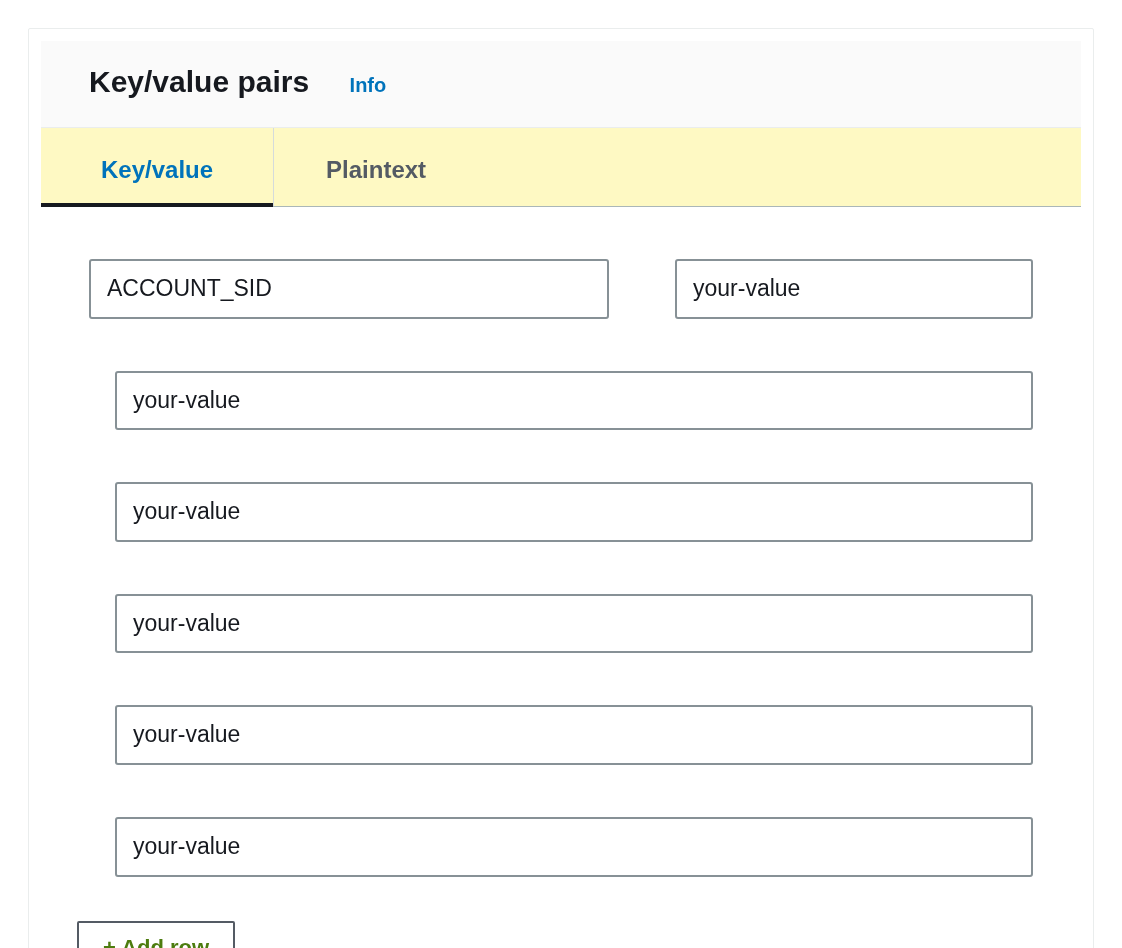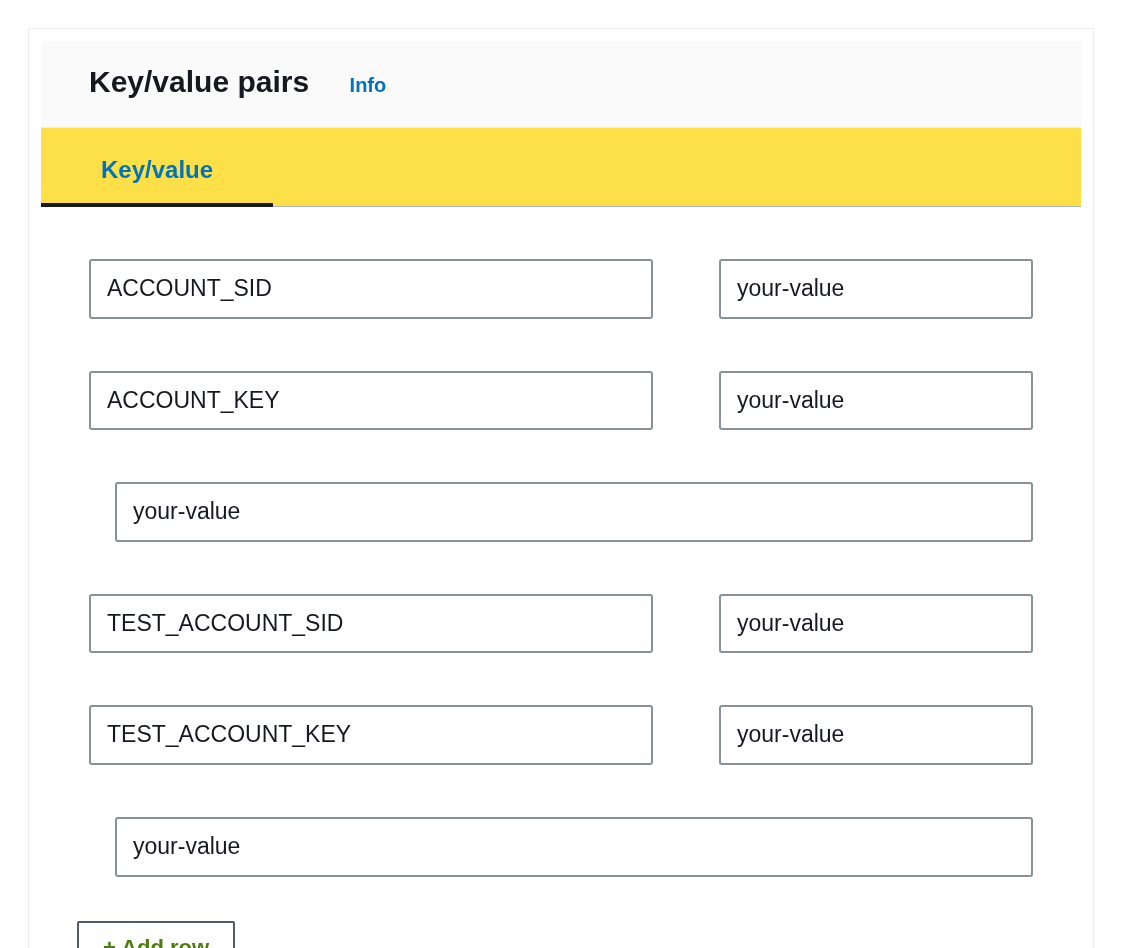--- a/index.html
+++ b/index.html
@@ -34,21 +34,21 @@
       font-weight: 700;
       color: #0073bb;
       margin-left: 12px;
       cursor: pointer;
       text-decoration: none;
     }
     .tabs {
       display: flex;
       border-bottom: 1px solid #aab7b8;
       padding: 0 0 0 0;
-      background: #fde047;
+      background: #fef9c3;
     }
     .tab {
       padding: 28px 40px 22px 40px;
       font-size: 24px;
       font-weight: 700;
       color: #545b64;
       cursor: pointer;
       position: relative;
       border-right: 1px solid #d5dbdb;
     }
@@ -84,21 +84,21 @@
       border-radius: 3px;
       padding: 14px 16px;
       font-size: 23px;
       color: #16191f;
       font-family: inherit;
       outline: none;
       background: #ffffff;
       line-height: 1.2;
     }
     .field.key {
-      width: 564px;
+      width: 520px;
       flex-shrink: 0;
     }
     .field.value {
       flex: 1;
       min-width: 0;
       margin-left: 26px;
     }
     .add-row-btn {
       display: inline-block;
       border: 2px solid #545b64;
@@ -120,45 +120,45 @@
 
   <div class="panel-header">
     <span class="panel-title">Key/value pairs</span>
     <a class="info-link">Info</a>
   </div>
 
   <div class="tabs">
     <div class="tab active">
       <span>Key/value</span>
     </div>
+    <div class="tab">
+      <span>Plaintext</span>
+    </div>
   </div>
 
   <div class="content">
 
     <div class="row">
       <input class="field key" value="ACCOUNT_SID" style="">
       <input class="field value" value="your-value" style="">
     </div>
 
     <div class="row">
-      <input class="field key" value="ACCOUNT_KEY" style="">
       <input class="field value" value="your-value" style="">
     </div>
 
     <div class="row">
       <input class="field value" value="your-value" style="">
     </div>
 
     <div class="row">
-      <input class="field key" value="TEST_ACCOUNT_SID" style="">
       <input class="field value" value="your-value" style="">
     </div>
 
     <div class="row">
-      <input class="field key" value="TEST_ACCOUNT_KEY" style="">
       <input class="field value" value="your-value" style="">
     </div>
 
     <div class="row">
       <input class="field value" value="your-value" style="">
     </div>
 
     <button class="add-row-btn">+ Add row</button>
 
   </div>

